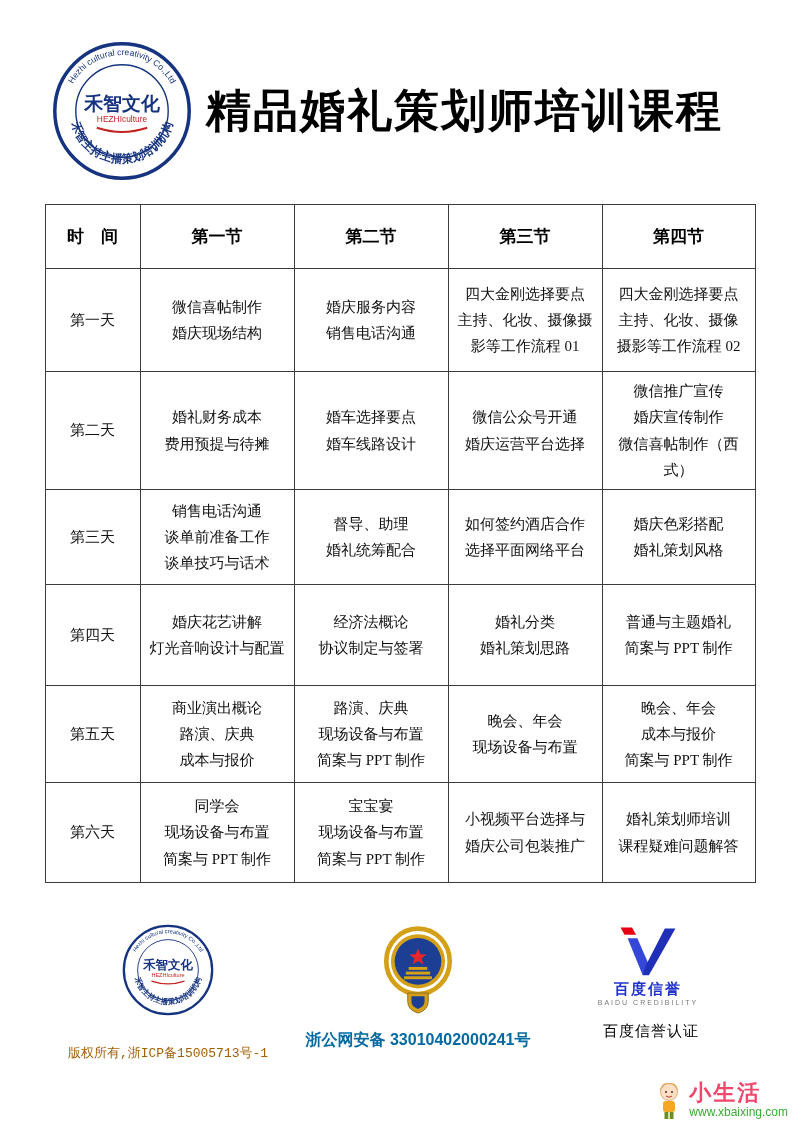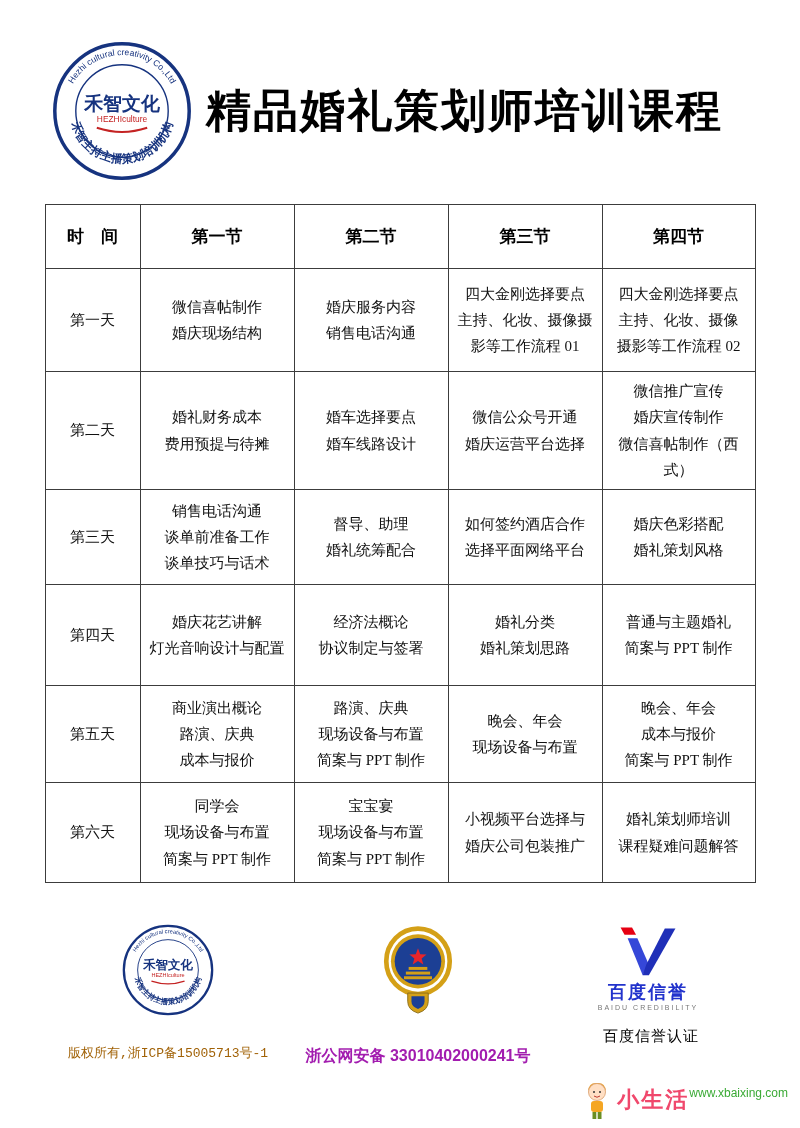--- a/index.html
+++ b/index.html
@@ -53,44 +53,44 @@
   .fcol-left  { width:220px; }
   .fcol-mid   { width:280px; }
   .fcol-right { width:180px; }
   .logo-foot { width:92px; height:92px; }
   .badge { width:84px; height:94px; }
   .copyright {
     margin-top:28px; font-size:13px; color:#a16207;
     font-family:Liberation Mono, monospace; white-space:nowrap;
   }
   .police-text {
-    margin-top:28px; font-size:16px; font-weight:bold; color:#a21caf;
+    margin-top:12px; font-size:16px; font-weight:bold; color:#0369a1;
     font-family:"Liberation Sans", sans-serif; white-space:nowrap;
   }
   .baidu-mark { width:62px; height:54px; }
   .baidu-title {
-    margin-top:2px; font-size:18px; font-weight:bold; color:#2233cc;
+    margin-top:2px; font-size:15px; font-weight:bold; color:#2233cc;
     font-family:"Liberation Sans", sans-serif; letter-spacing:2px;
   }
   .baidu-sub {
     font-size:7px; color:#777; letter-spacing:2px;
     font-family:"Liberation Sans", sans-serif;
   }
   .baidu-cert {
     margin-top:16px; font-size:15px; color:#000;
     font-family:"Liberation Sans", sans-serif; letter-spacing:1px; white-space:nowrap;margin-left:6px;
   }
 
   
   .watermark {
     position:absolute; right:12px; bottom:8px;
     display:flex; align-items:center; gap:5px;
   }
   .mascot { width:30px; height:40px; }
-  .wm-col { display:flex; flex-direction:row; align-items:flex-start; line-height:1.15; }
+  .wm-col { display:flex; flex-direction:column; align-items:flex-start; line-height:1.15; }
   .wm-name {
     color:#f0486c; font-size:22px; font-weight:bold;
     font-family:"Liberation Sans", sans-serif; letter-spacing:2px;
   }
   .wm-url {
     color:#3aaa35; font-size:12px;
     font-family:"Liberation Sans", sans-serif;
     text-align:center;
   }
 </style>

